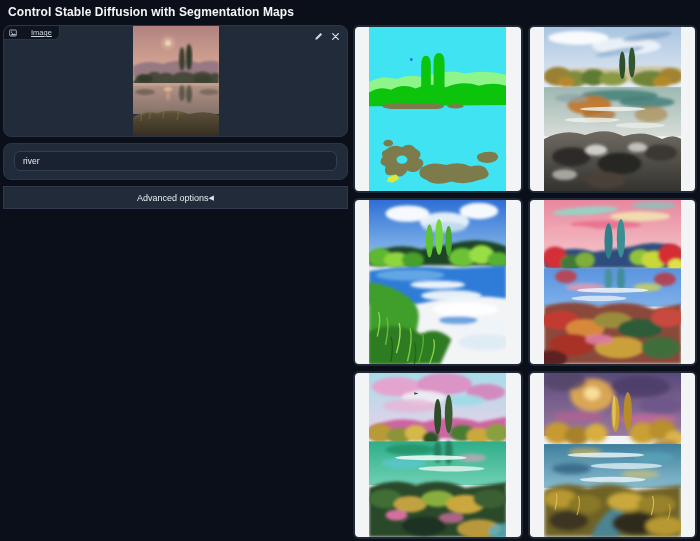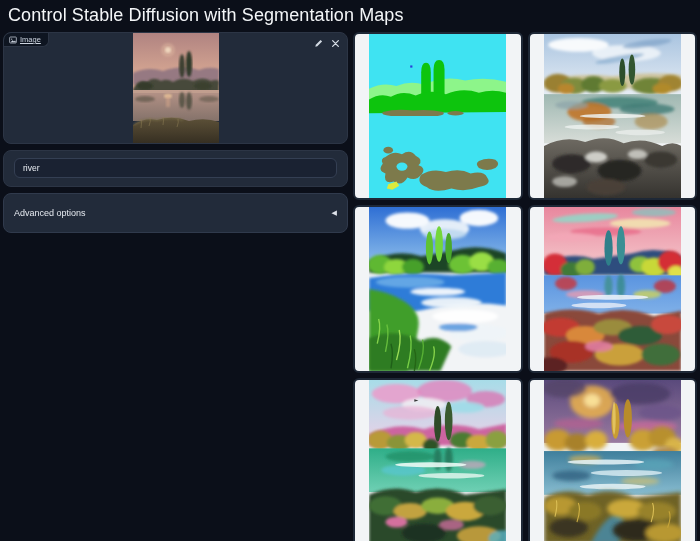--- a/index.html
+++ b/index.html
@@ -5,36 +5,36 @@
   * { margin:0; padding:0; box-sizing:border-box; }
   html,body { width:700px; height:541px; }
   body {
     background:#0b0f19;
     font-family:"Liberation Sans", sans-serif;
     color:#e7eaf0;
     overflow:hidden;
   }
   .page { width:700px; height:541px; padding:4px 3px 4px 3px; }
   .app-title {
-    font-size:18px; font-weight:400; color:#f4f6f8;
+    font-size:12px; font-weight:700; color:#f4f6f8;
     margin:1px 0 6px 5px; letter-spacing:.1px;
   }
   .main { display:flex; gap:5px; align-items:flex-start; }
   .left-col { width:345px; flex:none; }
 
   
   .image-block {
     position:relative; height:112px; margin-bottom:6px;
     background:#222b3a; border:1px solid #2c3545; border-radius:8px;
     display:flex; align-items:center; justify-content:center;
     overflow:hidden;
   }
   .block-label {
     position:absolute; top:0; left:0; z-index:3;
-    display:flex; align-items:flex-end; gap:3px;
+    display:flex; align-items:flex-end; gap:14px;
     background:rgba(13,19,32,.92);
     border-right:1px solid #2c3545; border-bottom:1px solid #2c3545;
     border-radius:7px 0 6px 0;
     padding:2px 7px 2px 5px;
     font-size:7.5px; color:#cdd5e0;text-decoration:underline;
   }
   .image-actions { position:absolute; top:4px; right:6px; z-index:3; display:flex; gap:5px; }
   .icon-btn {
     width:12px; height:12px; border:none; background:transparent;
     color:#d3dae3; display:flex; align-items:center; justify-content:center;
@@ -60,23 +60,23 @@
   .run-button {
     width:100%; height:20px; margin-bottom:7px;
     background:linear-gradient(#4d5665,#353e4b);
     border:1px solid #3c4553; border-radius:6px;
     color:#f2f4f8; font-size:9px; font-weight:700;
     font-family:"Liberation Sans", sans-serif; cursor:pointer;
   }
 
   
   .accordion {
-    height:40px; background:#222b3a;
-    border:1px solid #303a4c; border-radius:8px;
-    display:flex; align-items:center; justify-content:space-between;
+    height:23px; background:#222b3a;
+    border:1px solid #303a4c; border-radius:0;
+    display:flex; align-items:center; justify-content:center;
     padding:0 10px; cursor:pointer;
   }
   .accordion-label { font-size:9px; color:#e6eaf0; }
   .accordion-arrow { font-size:7px; color:#dfe3ea; }
 
   
   .gallery {
     flex:1; display:grid;
     grid-template-columns:1fr 1fr;
     grid-auto-rows:168px; gap:5px;

